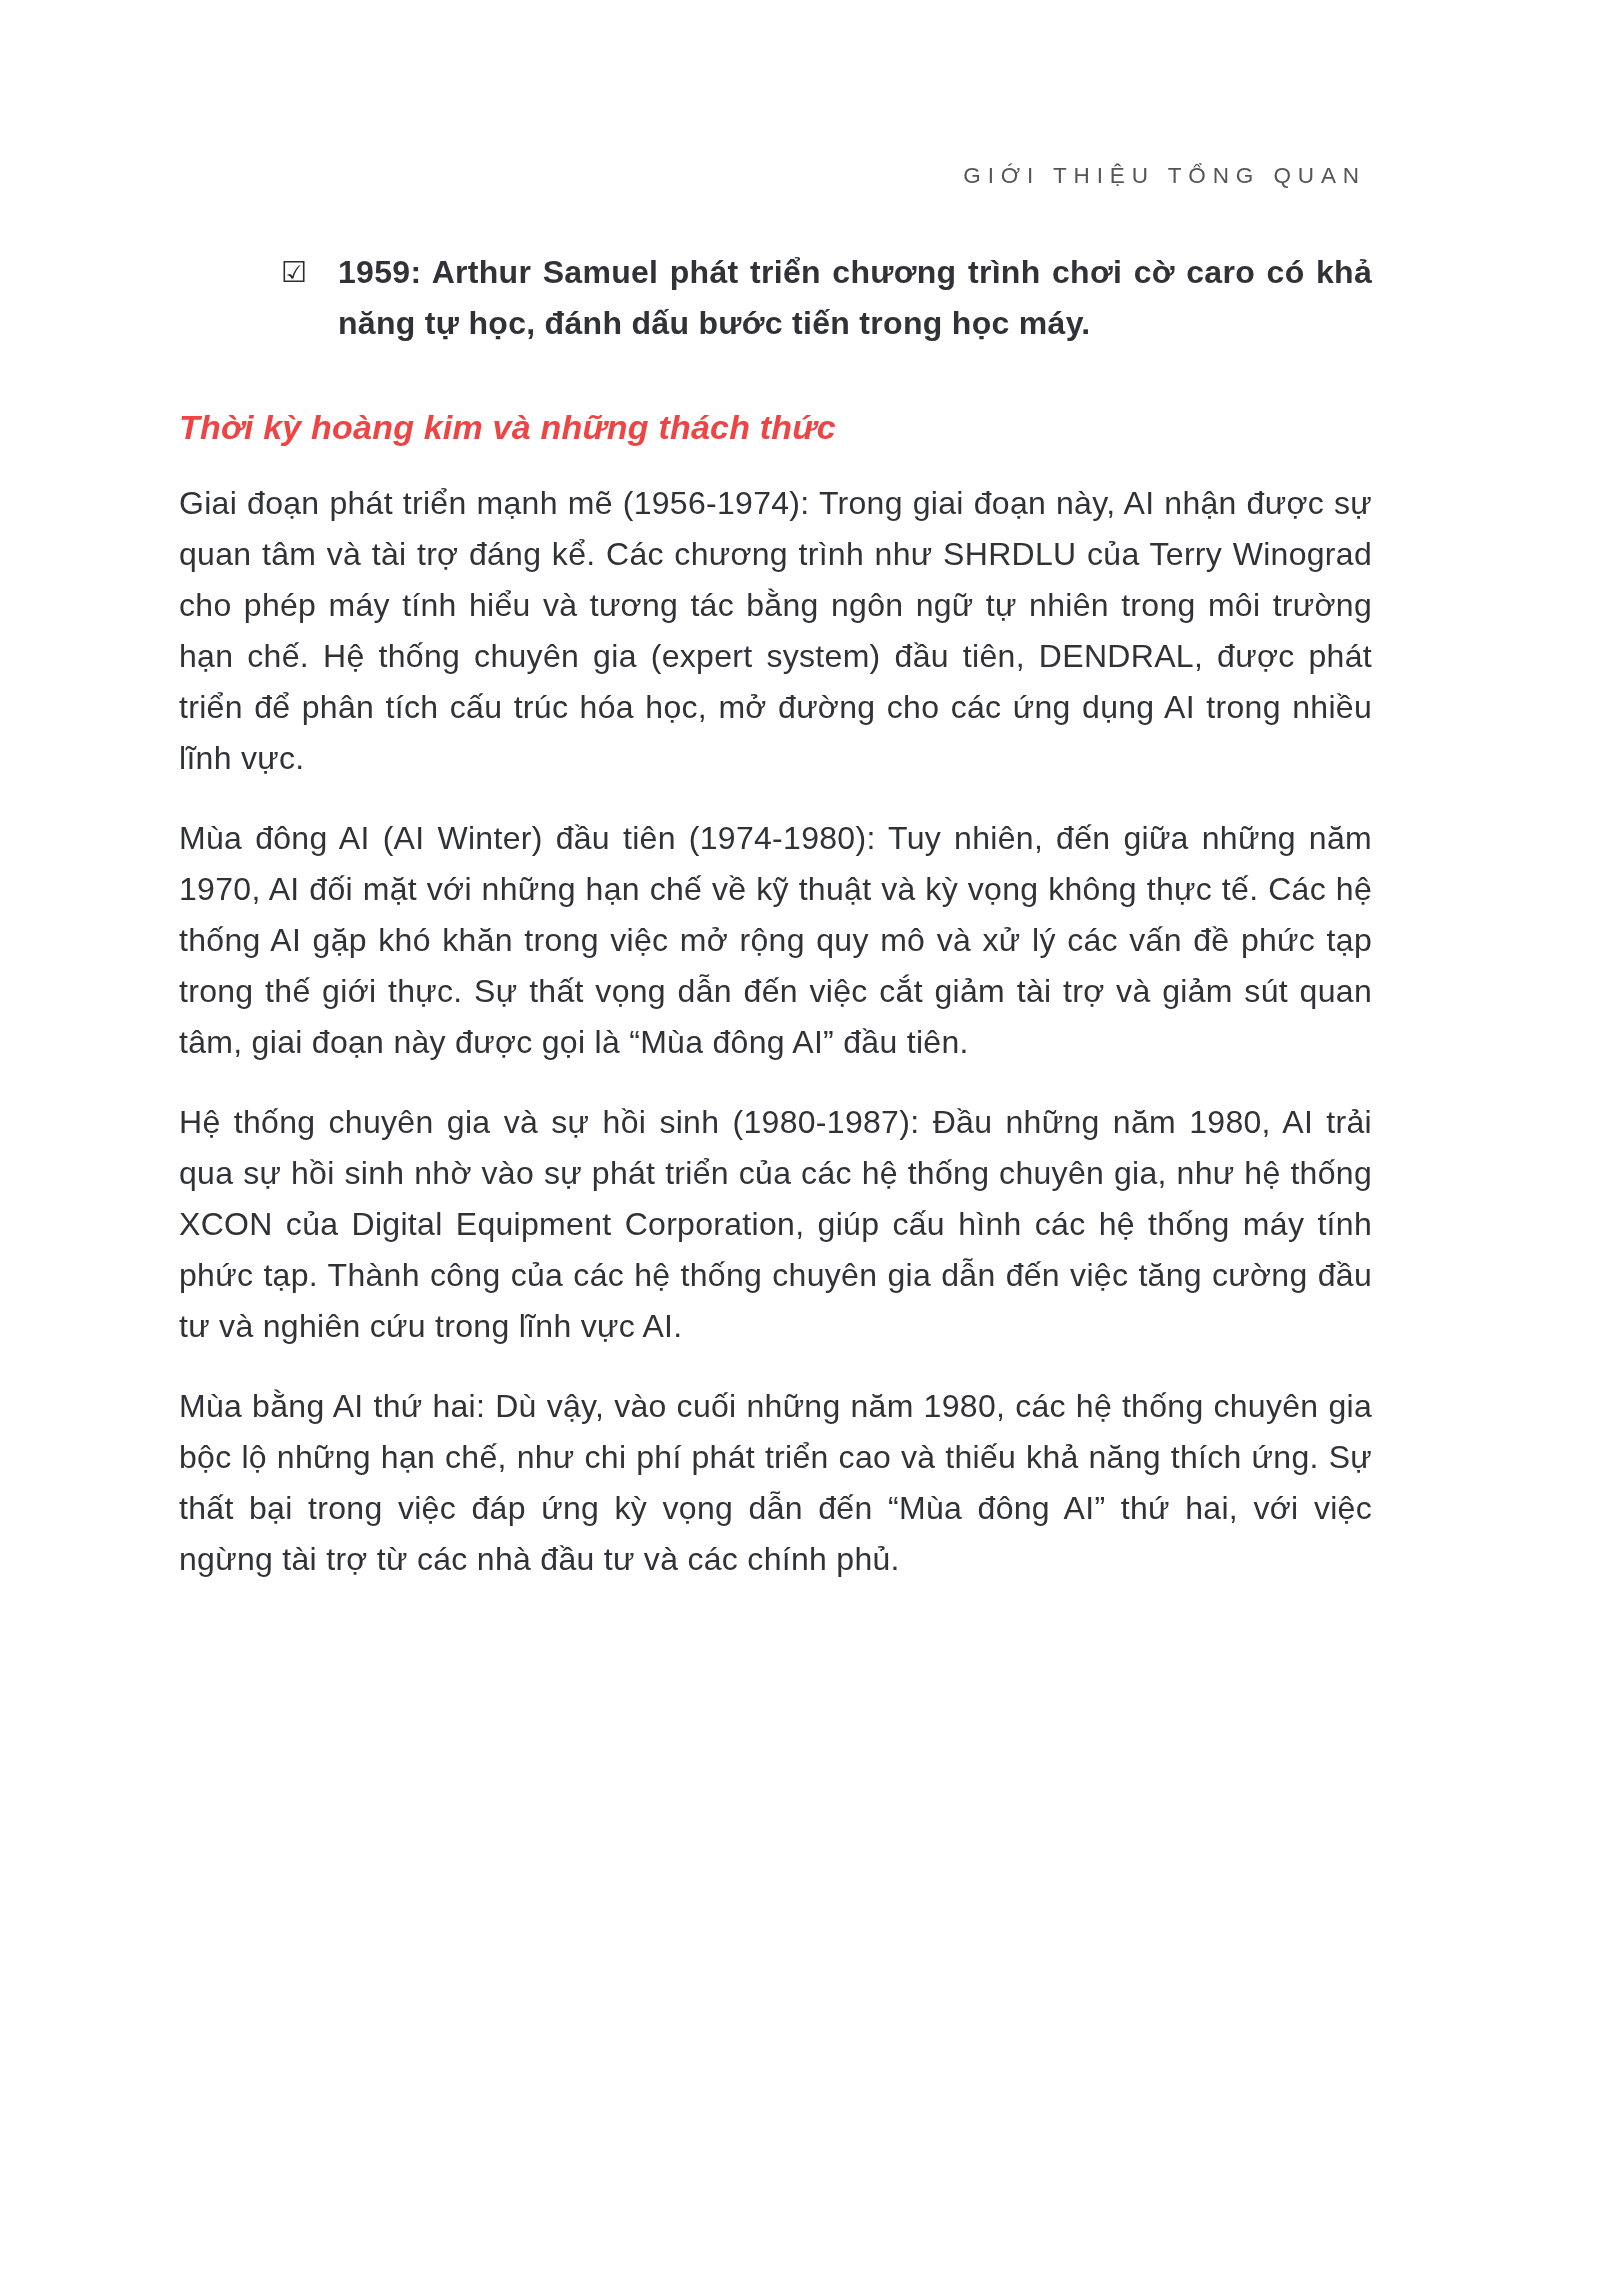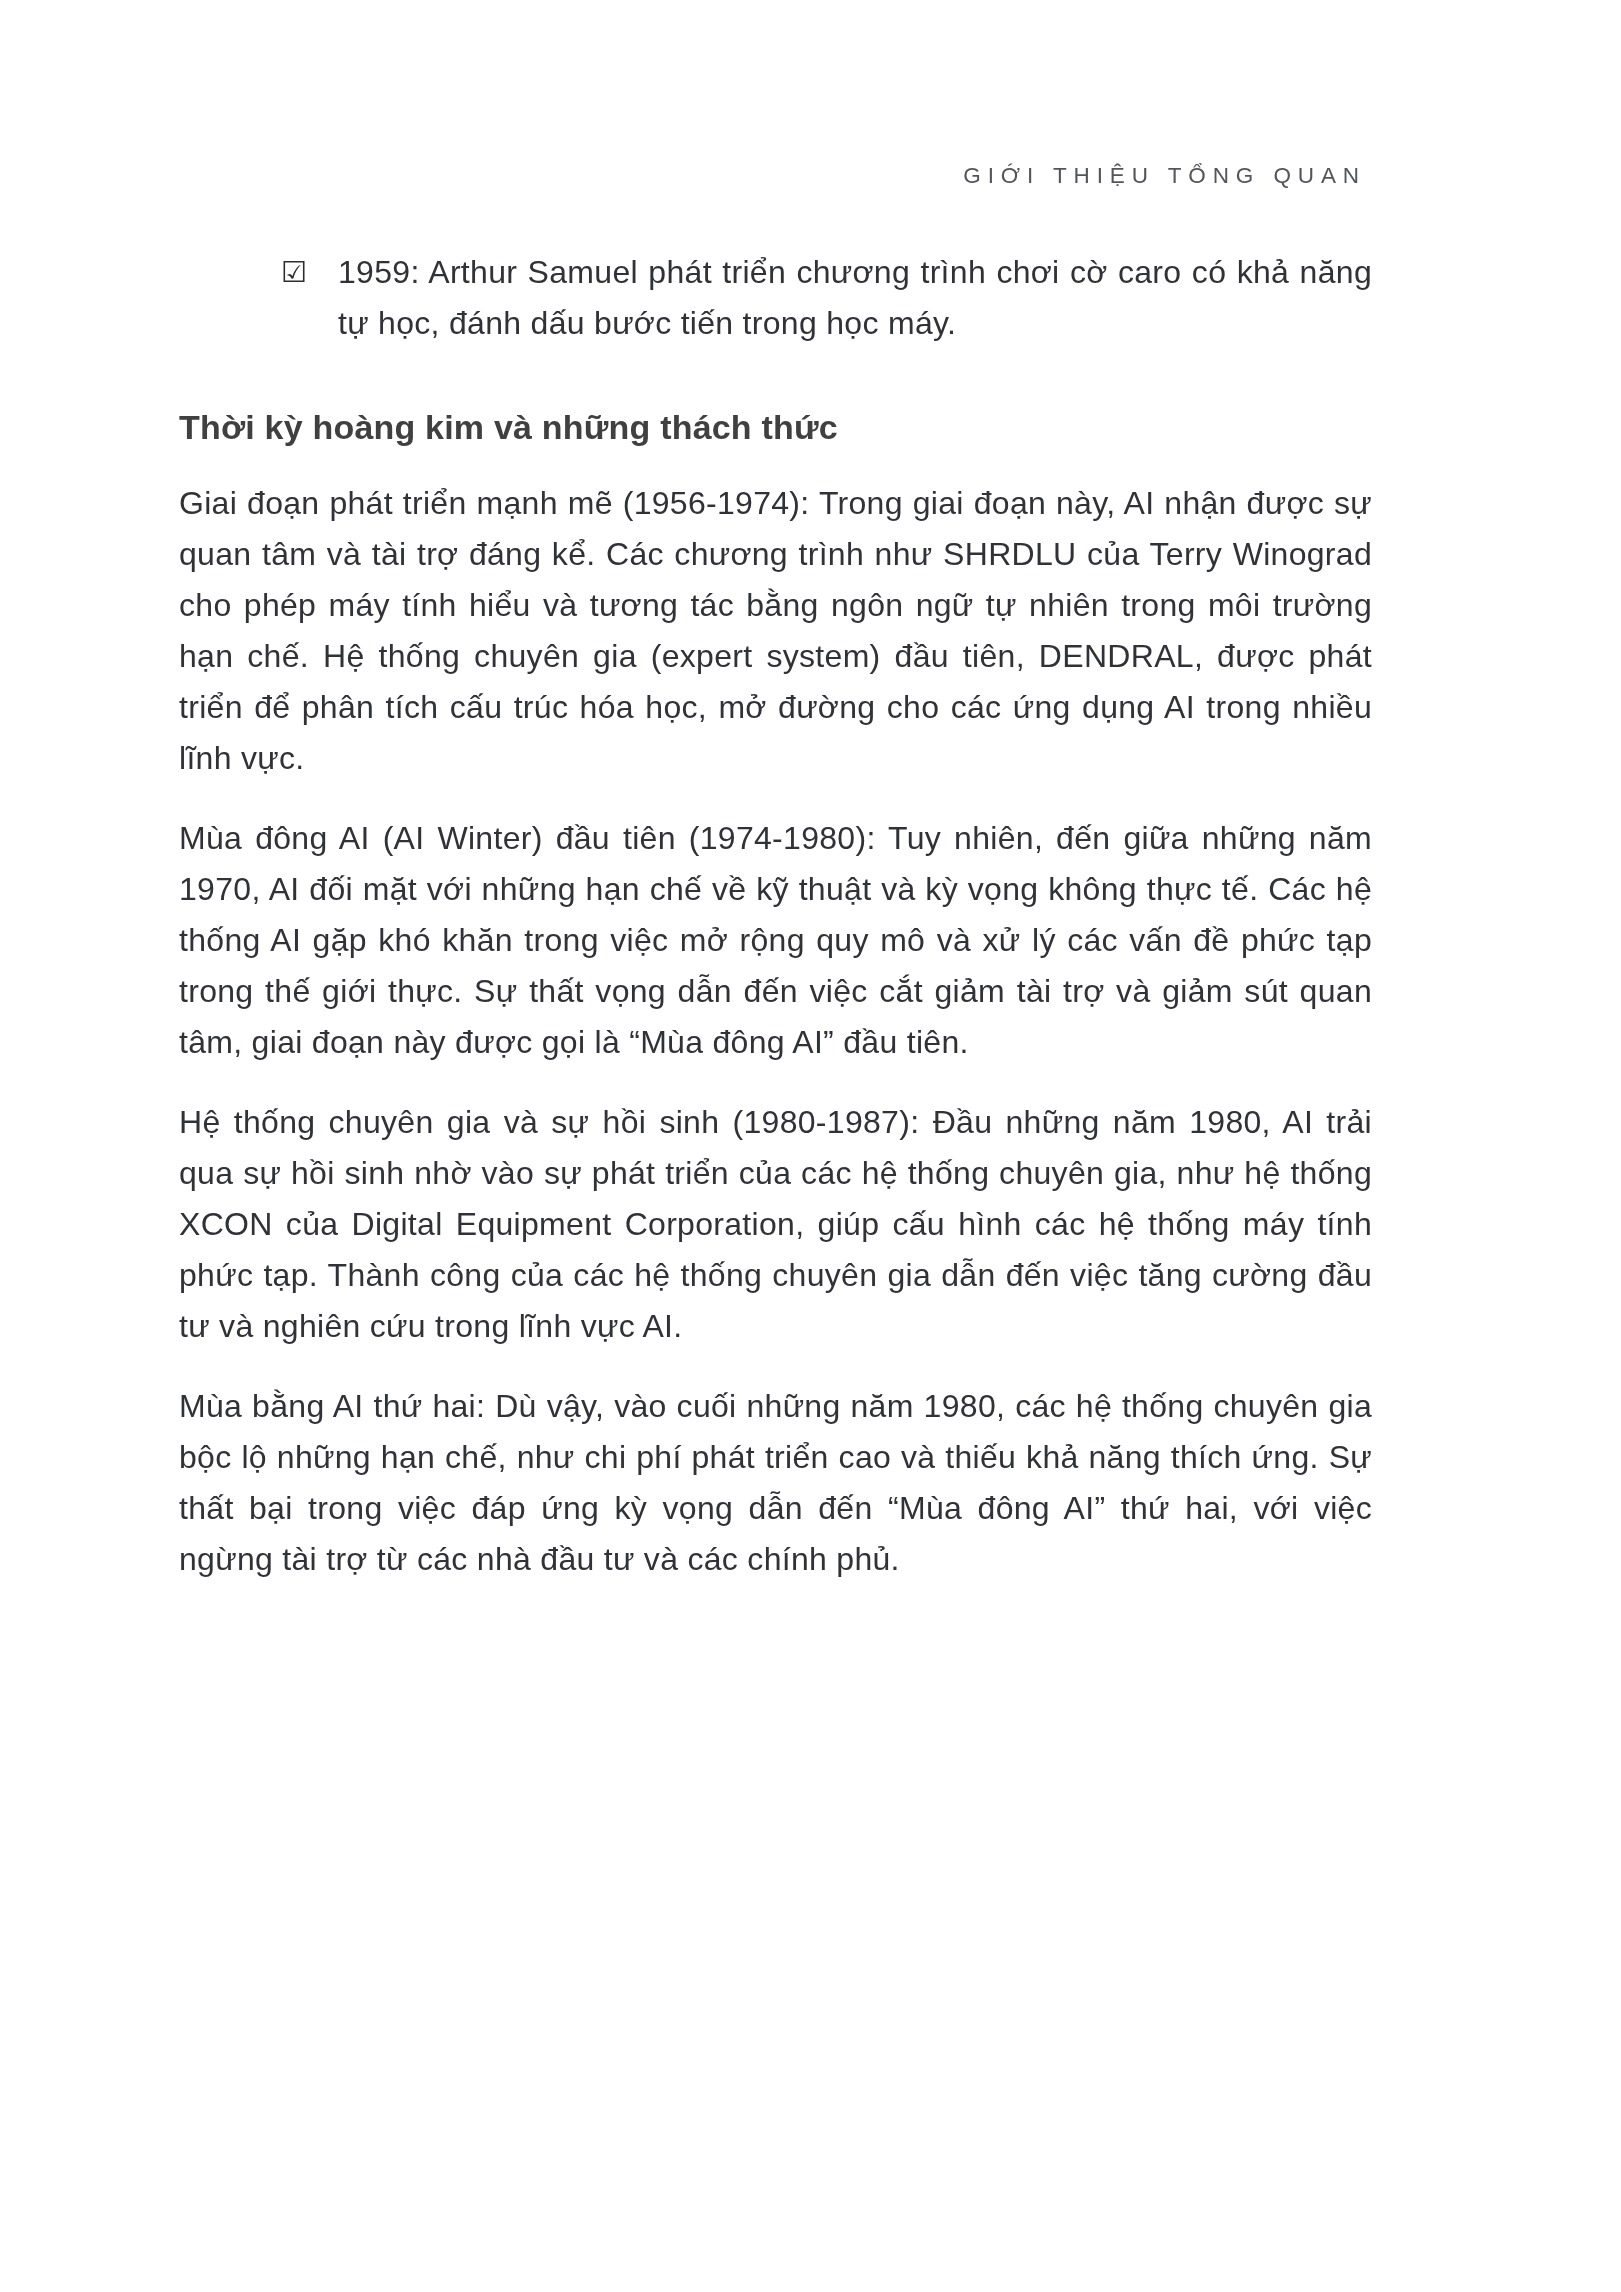--- a/index.html
+++ b/index.html
@@ -41,27 +41,29 @@
   .bullet-icon {
     flex: none;
     width: 57px;
     font-size: 29px;
     line-height: 51px;
     color: #2c2d31;
   }
   .bullet-text {
     flex: 1;
     text-align: justify;
+    font-weight: bold;
   }
   h3.section-heading {
     margin: 57px 0 0 0;
     font-size: 34px;
     line-height: 43px;
     font-weight: 700;
-    color: #404040;
+    font-style: italic;
+    color: #ef4444;
     letter-spacing: 0.2px;
   }
   p.body-para {
     margin: 29px 0 0 0;
     text-align: justify;
   }
   p.body-para .lead {
   }
   .page-number {
     position: absolute;

